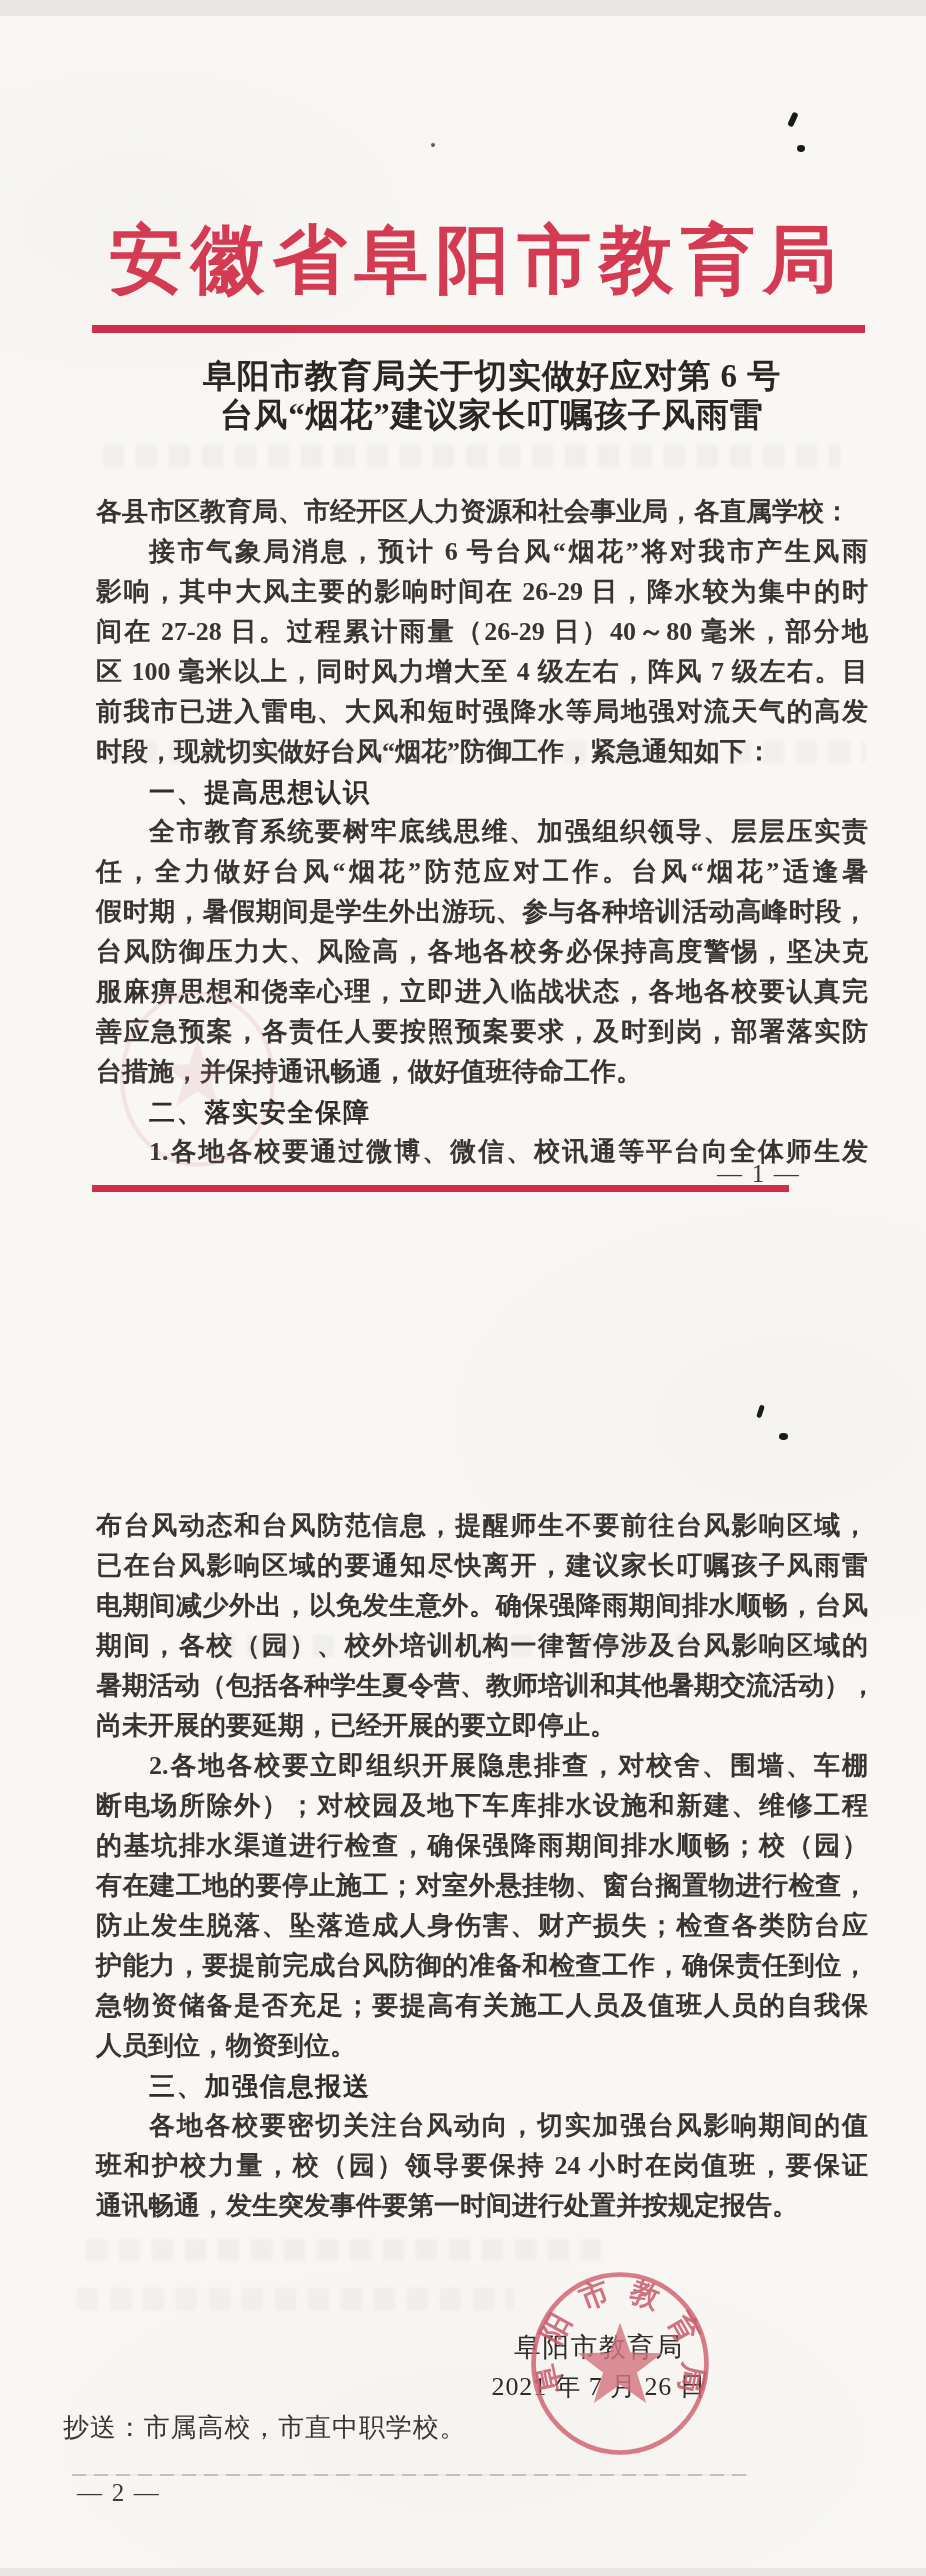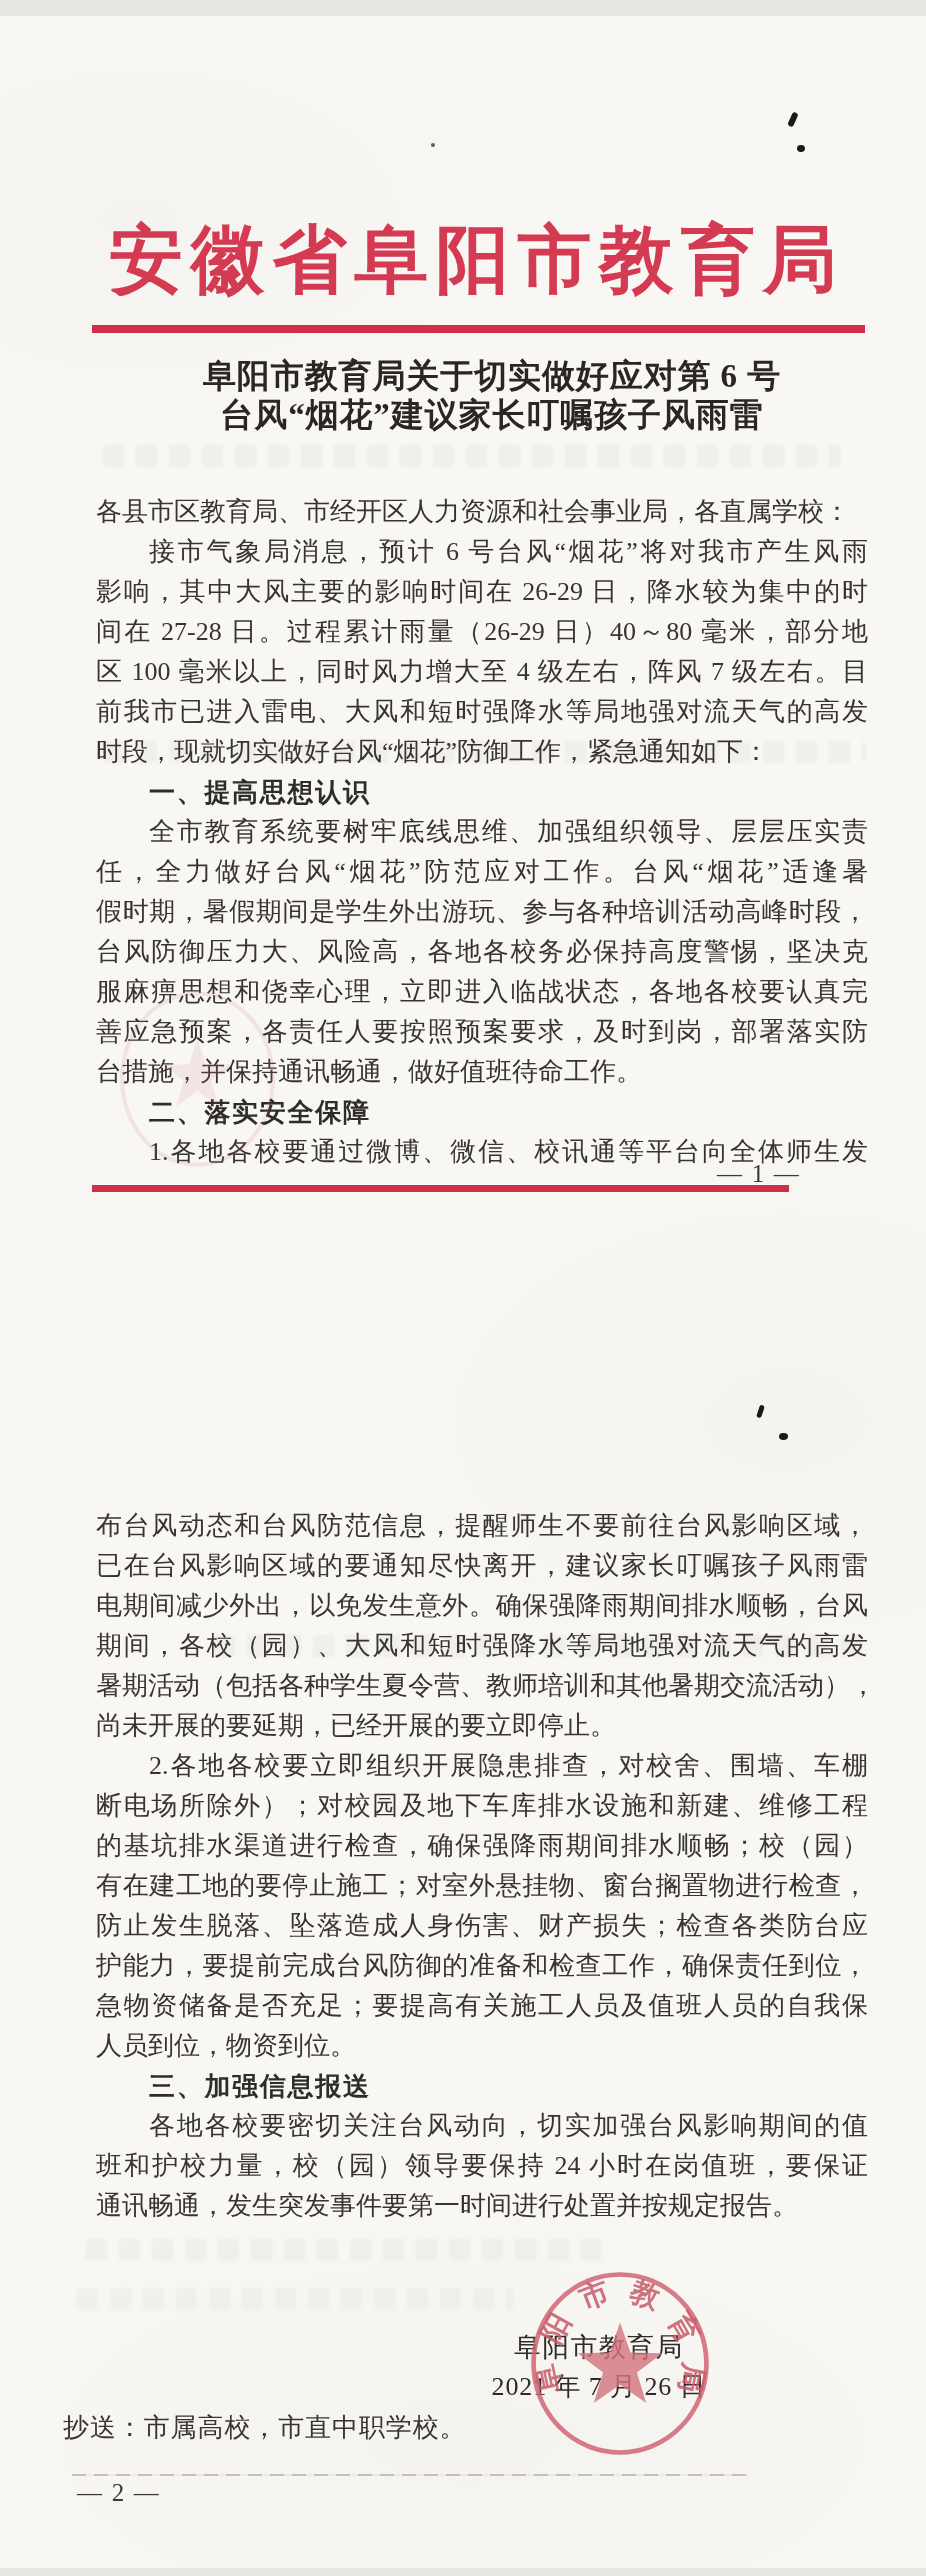--- a/index.html
+++ b/index.html
@@ -20,21 +20,21 @@
     letter-spacing:7.7px;color:#d43a52;white-space:nowrap;
   }
   .rule-red-top{position:absolute;left:92px;top:309px;width:773px;height:7.7px;background:#cf2f48;}
   .title{
     position:absolute;left:0;top:341px;width:926px;text-align:center;
     font-weight:700;font-size:33px;line-height:39px;letter-spacing:0.9px;color:#2a2722;padding-left:29px;
   }
   .body-block{position:absolute;left:96px;width:772px;font-size:26px;}
   .bline{
     height:40px;line-height:40px;white-space:nowrap;
-    text-align:justify;text-align-last:justify;
+    text-align:justify;text-align-last:justify;font-weight:bold;
   }
   .bline.end{text-align-last:left;}
   .bline.indent{text-indent:53px;}
   .bline.heading{
     font-family:"Liberation Sans", sans-serif;font-weight:700;
     letter-spacing:1.7px;color:#2f2d29;text-align-last:left;
   }
   .pagenum{position:absolute;font-size:25px;color:#3c3936;letter-spacing:1.7px;white-space:nowrap;}
   .rule-red-bottom{position:absolute;left:92px;top:1169px;width:697px;height:6.9px;background:#cf2f48;}
   
@@ -107,21 +107,21 @@
     </div>
 
   <div class="pagenum" style="left:717px;top:1144px;">— 1 —</div>
   <div class="rule-red-bottom"></div>
 
   <div class="body-block" style="top:1490px;">
 
   <div class="bline">布台风动态和台风防范信息，提醒师生不要前往台风影响区域，</div>
       <div class="bline">已在台风影响区域的要通知尽快离开，建议家长叮嘱孩子风雨雷</div>
       <div class="bline">电期间减少外出，以免发生意外。确保强降雨期间排水顺畅，台风</div>
-      <div class="bline">期间，各校（园）、大风和短时强降水等局地强对流天气的高发</div>
+      <div class="bline">期间，各校（园）、校外培训机构一律暂停涉及台风影响区域的</div>
       <div class="bline">暑期活动（包括各种学生夏令营、教师培训和其他暑期交流活动），</div>
       <div class="bline end">尚未开展的要延期，已经开展的要立即停止。</div>
       <div class="bline indent">2.各地各校要立即组织开展隐患排查，对校舍、围墙、车棚</div>
       <div class="bline">断电场所除外）；对校园及地下车库排水设施和新建、维修工程</div>
       <div class="bline">的基坑排水渠道进行检查，确保强降雨期间排水顺畅；校（园）</div>
       <div class="bline">有在建工地的要停止施工；对室外悬挂物、窗台搁置物进行检查，</div>
       <div class="bline">防止发生脱落、坠落造成人身伤害、财产损失；检查各类防台应</div>
       <div class="bline">护能力，要提前完成台风防御的准备和检查工作，确保责任到位，</div>
       <div class="bline">急物资储备是否充足；要提高有关施工人员及值班人员的自我保</div>
       <div class="bline end">人员到位，物资到位。</div>

